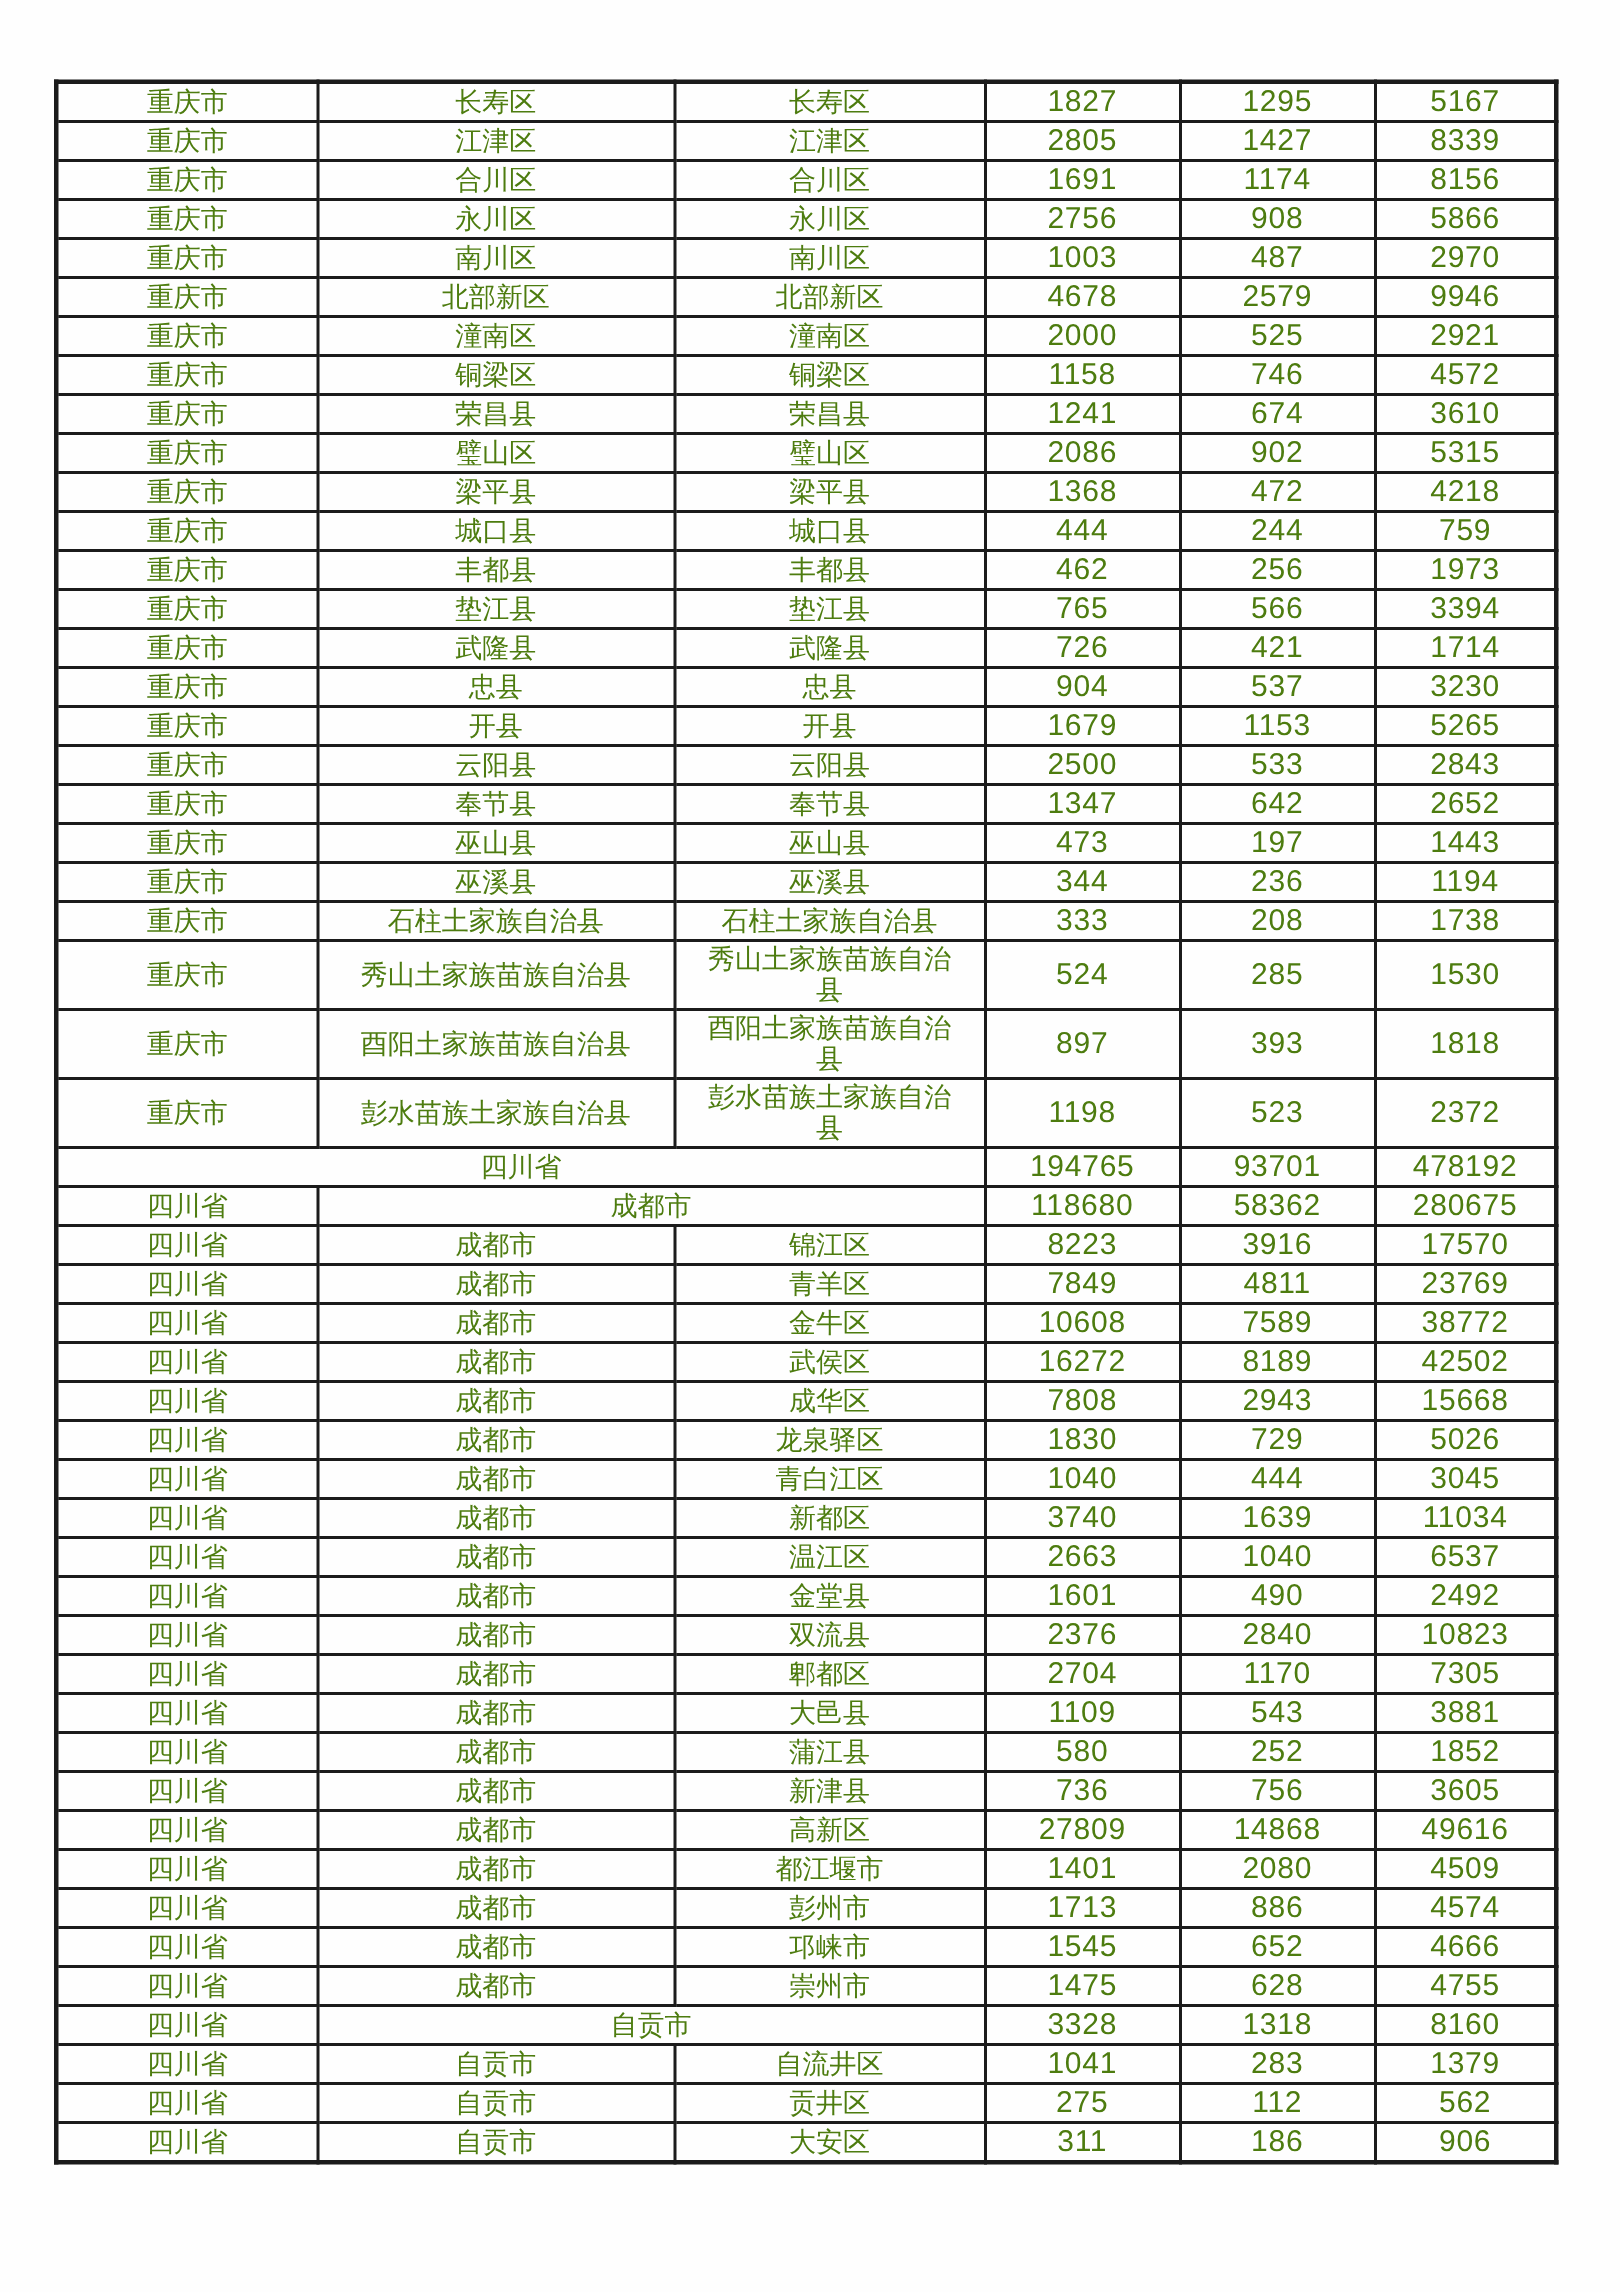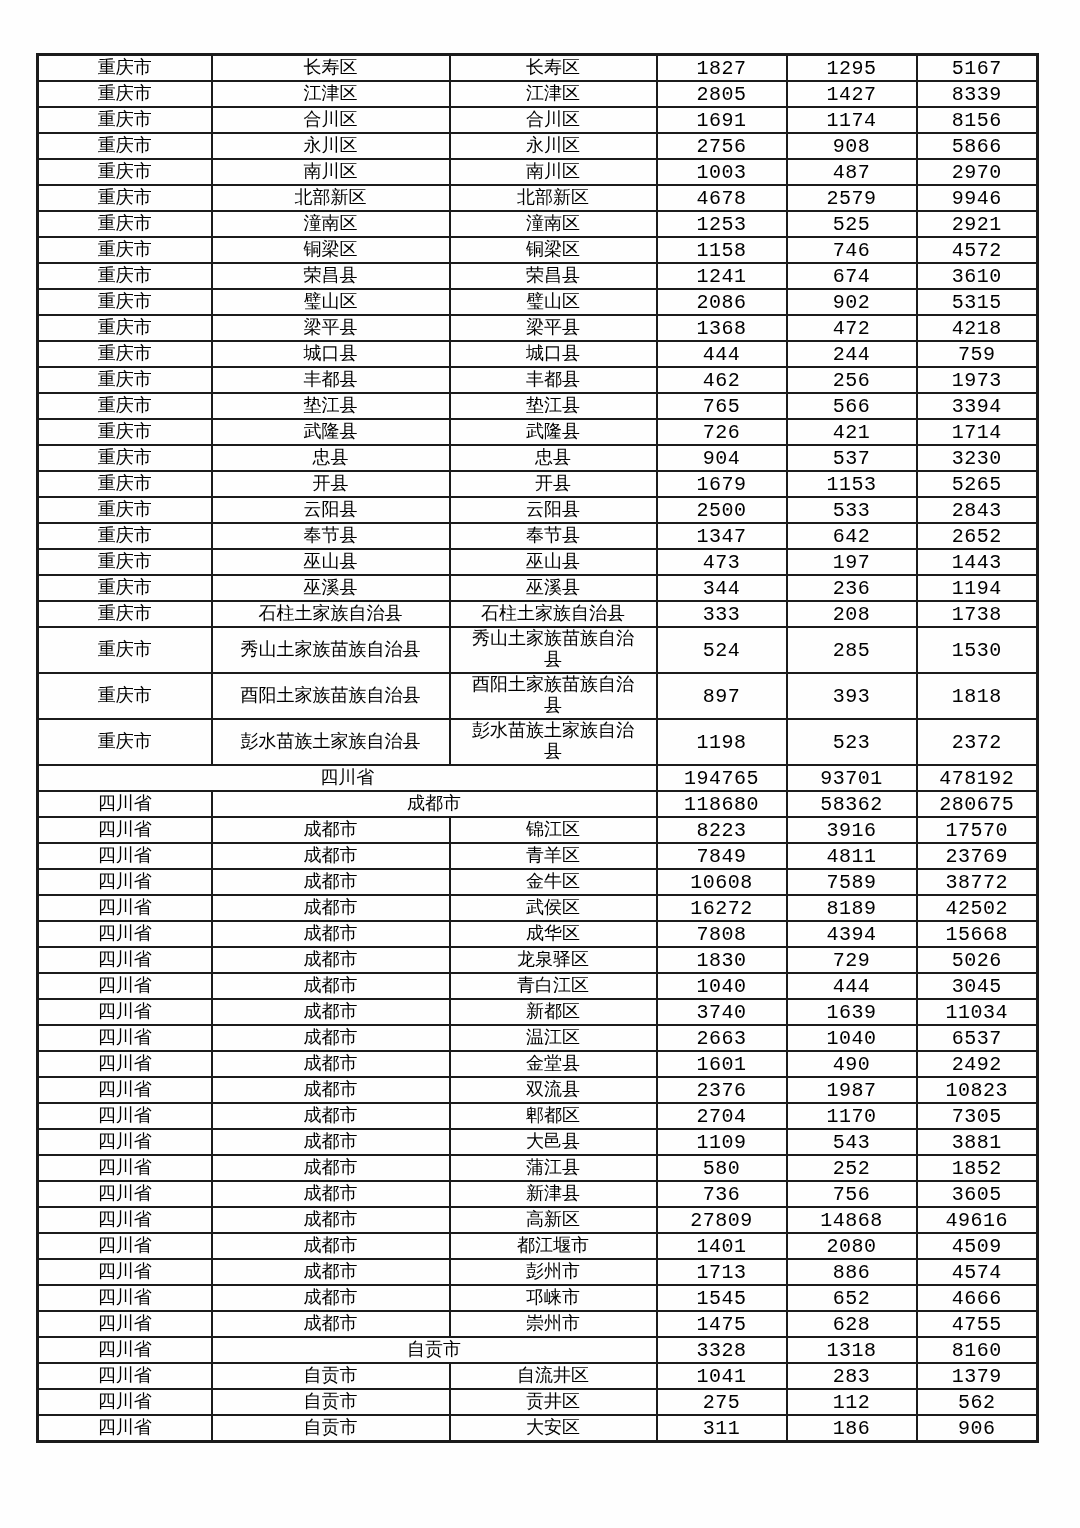--- a/index.html
+++ b/index.html
@@ -5,22 +5,22 @@
   html, body {
     margin: 0;
     padding: 0;
     background: #ffffff;
   }
   .page {
     position: relative;
     width: 1080px;
     height: 1528px;
     background: #fefefe;
-    font-family: Liberation Mono, monospace;
-    color: #000000;
+    font-family: Liberation Sans, sans-serif;
+    color: #4d7c0f;
     overflow: hidden;
   }
   table.stat-table {
     position: absolute;
     left: 36px;
     top: 53px;
     width: 1000px;
     border-collapse: collapse;
     table-layout: fixed;
     border: 3px solid #1b1b1b;
@@ -109,21 +109,21 @@
           <td>北部新区</td>
           <td>北部新区</td>
           <td class="num">4678</td>
           <td class="num">2579</td>
           <td class="num">9946</td>
         </tr>
         <tr>
           <td>重庆市</td>
           <td>潼南区</td>
           <td>潼南区</td>
-          <td class="num">1253</td>
+          <td class="num">2000</td>
           <td class="num">525</td>
           <td class="num">2921</td>
         </tr>
         <tr>
           <td>重庆市</td>
           <td>铜梁区</td>
           <td>铜梁区</td>
           <td class="num">1158</td>
           <td class="num">746</td>
           <td class="num">4572</td>
@@ -307,21 +307,21 @@
           <td>武侯区</td>
           <td class="num">16272</td>
           <td class="num">8189</td>
           <td class="num">42502</td>
         </tr>
         <tr>
           <td>四川省</td>
           <td>成都市</td>
           <td>成华区</td>
           <td class="num">7808</td>
-          <td class="num">4394</td>
+          <td class="num">2943</td>
           <td class="num">15668</td>
         </tr>
         <tr>
           <td>四川省</td>
           <td>成都市</td>
           <td>龙泉驿区</td>
           <td class="num">1830</td>
           <td class="num">729</td>
           <td class="num">5026</td>
         </tr>
@@ -355,21 +355,21 @@
           <td>金堂县</td>
           <td class="num">1601</td>
           <td class="num">490</td>
           <td class="num">2492</td>
         </tr>
         <tr>
           <td>四川省</td>
           <td>成都市</td>
           <td>双流县</td>
           <td class="num">2376</td>
-          <td class="num">1987</td>
+          <td class="num">2840</td>
           <td class="num">10823</td>
         </tr>
         <tr>
           <td>四川省</td>
           <td>成都市</td>
           <td>郫都区</td>
           <td class="num">2704</td>
           <td class="num">1170</td>
           <td class="num">7305</td>
         </tr>

